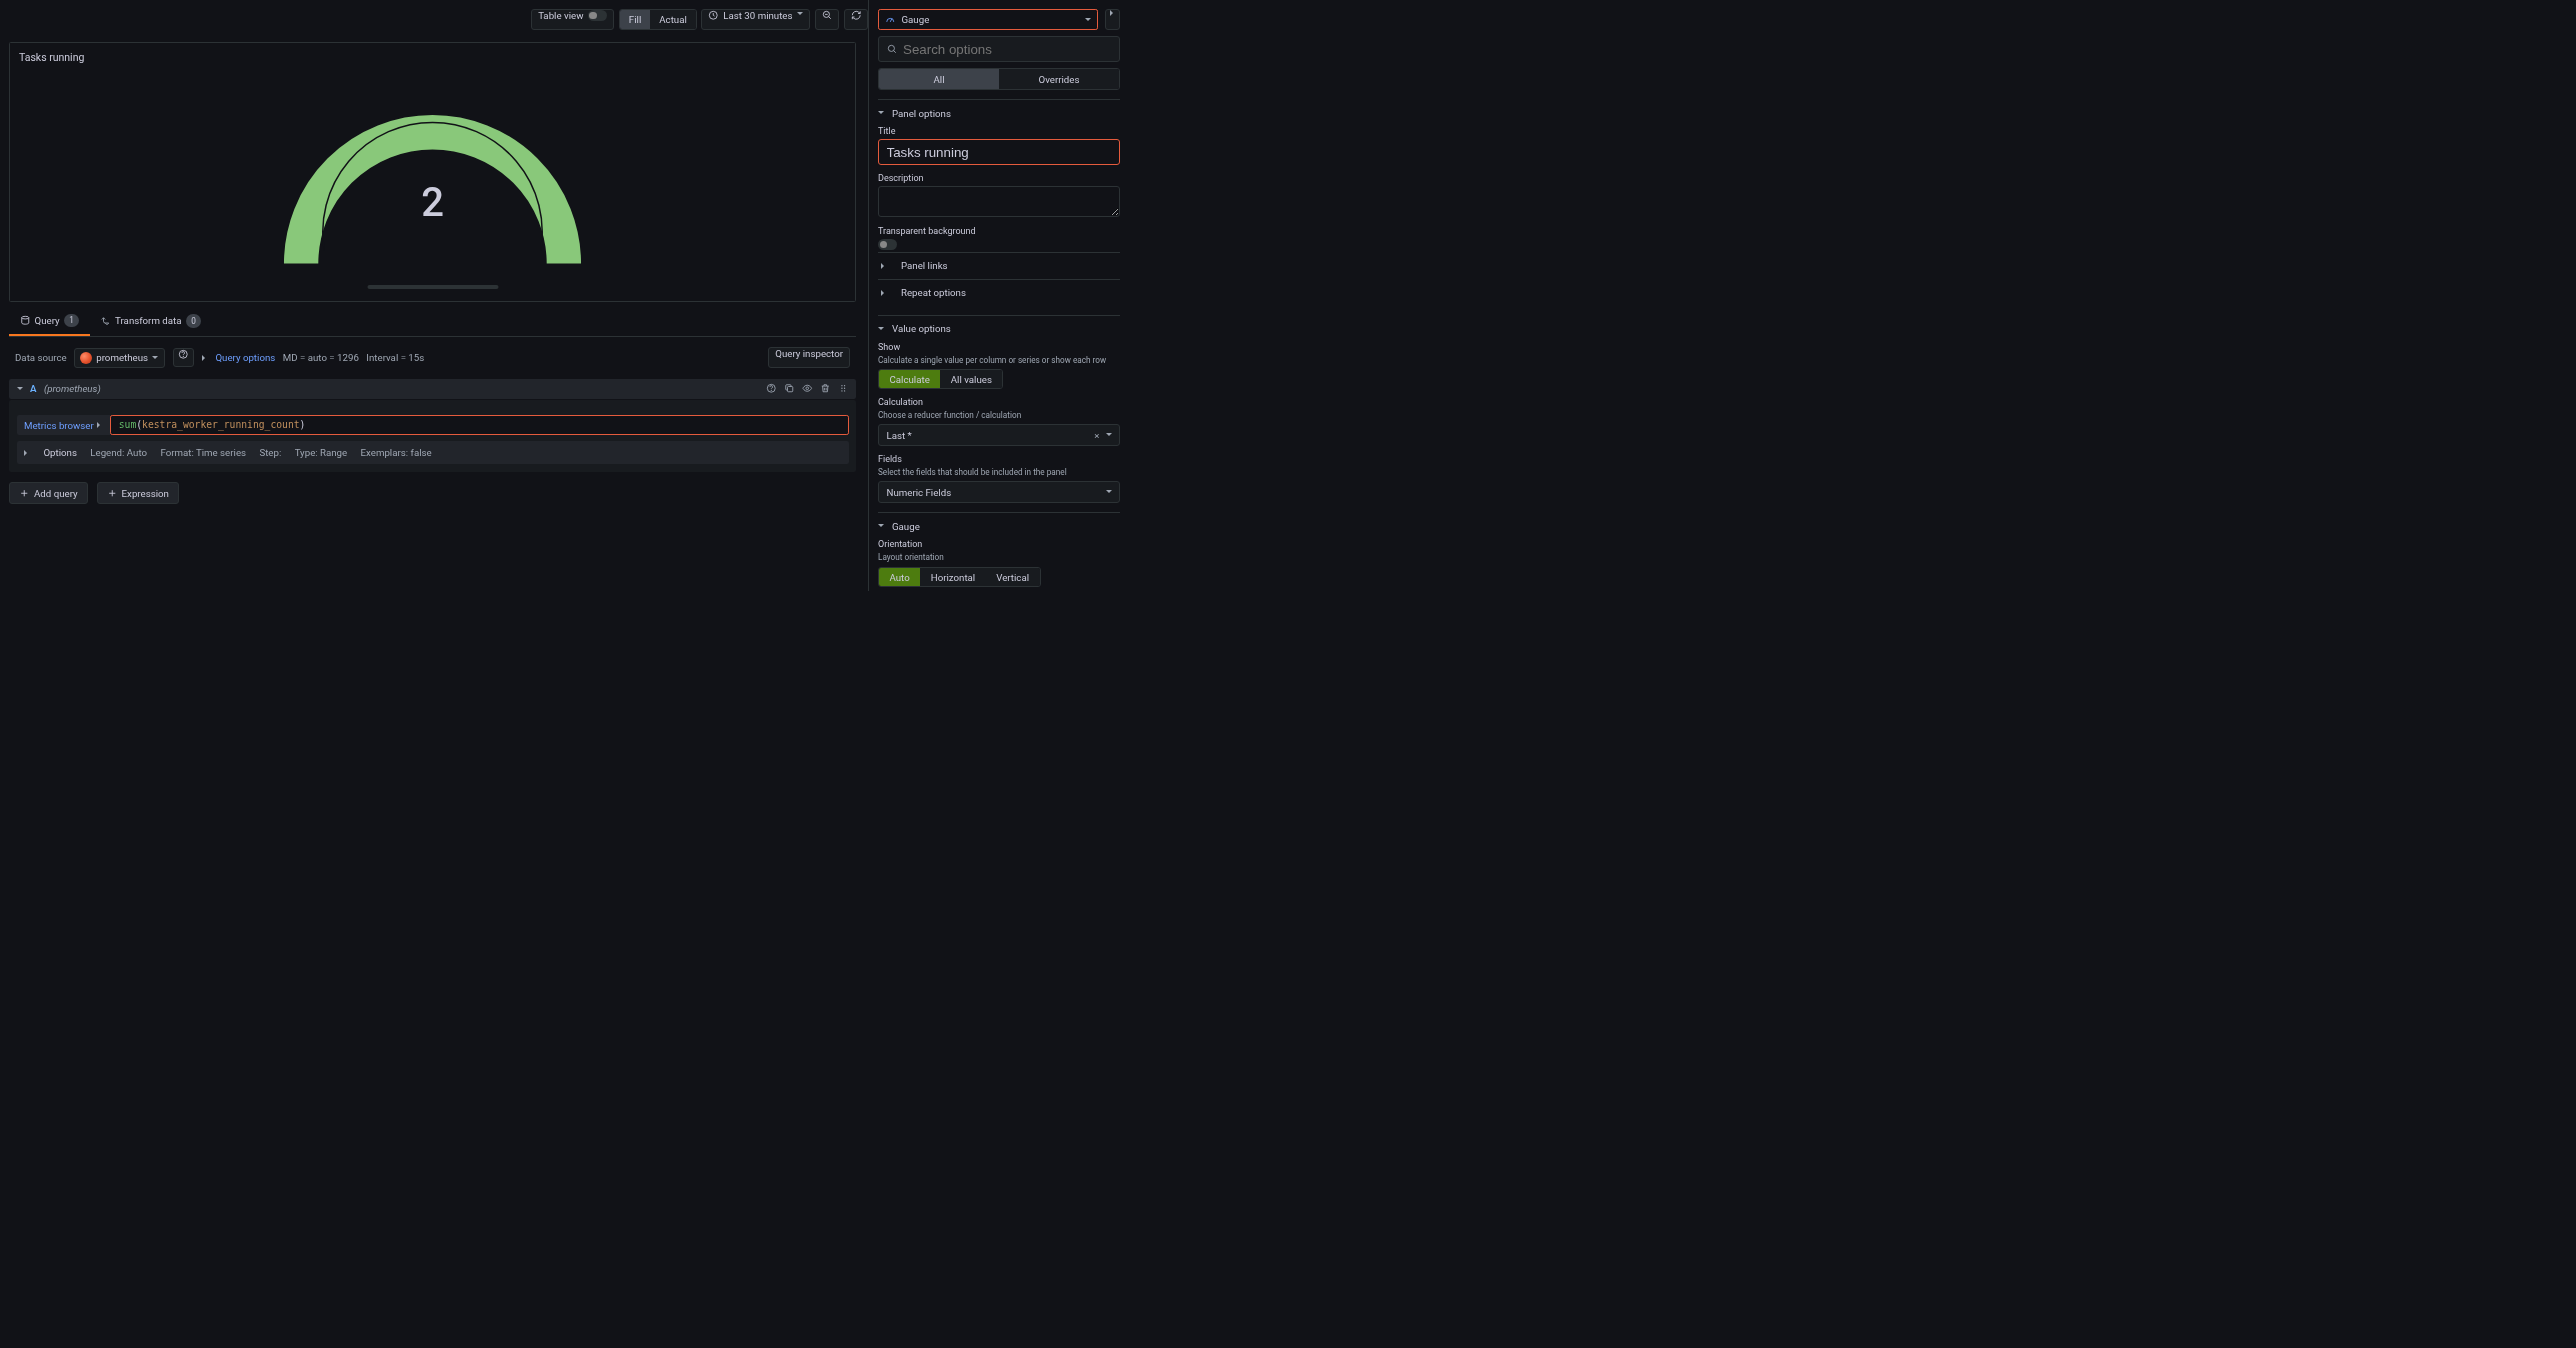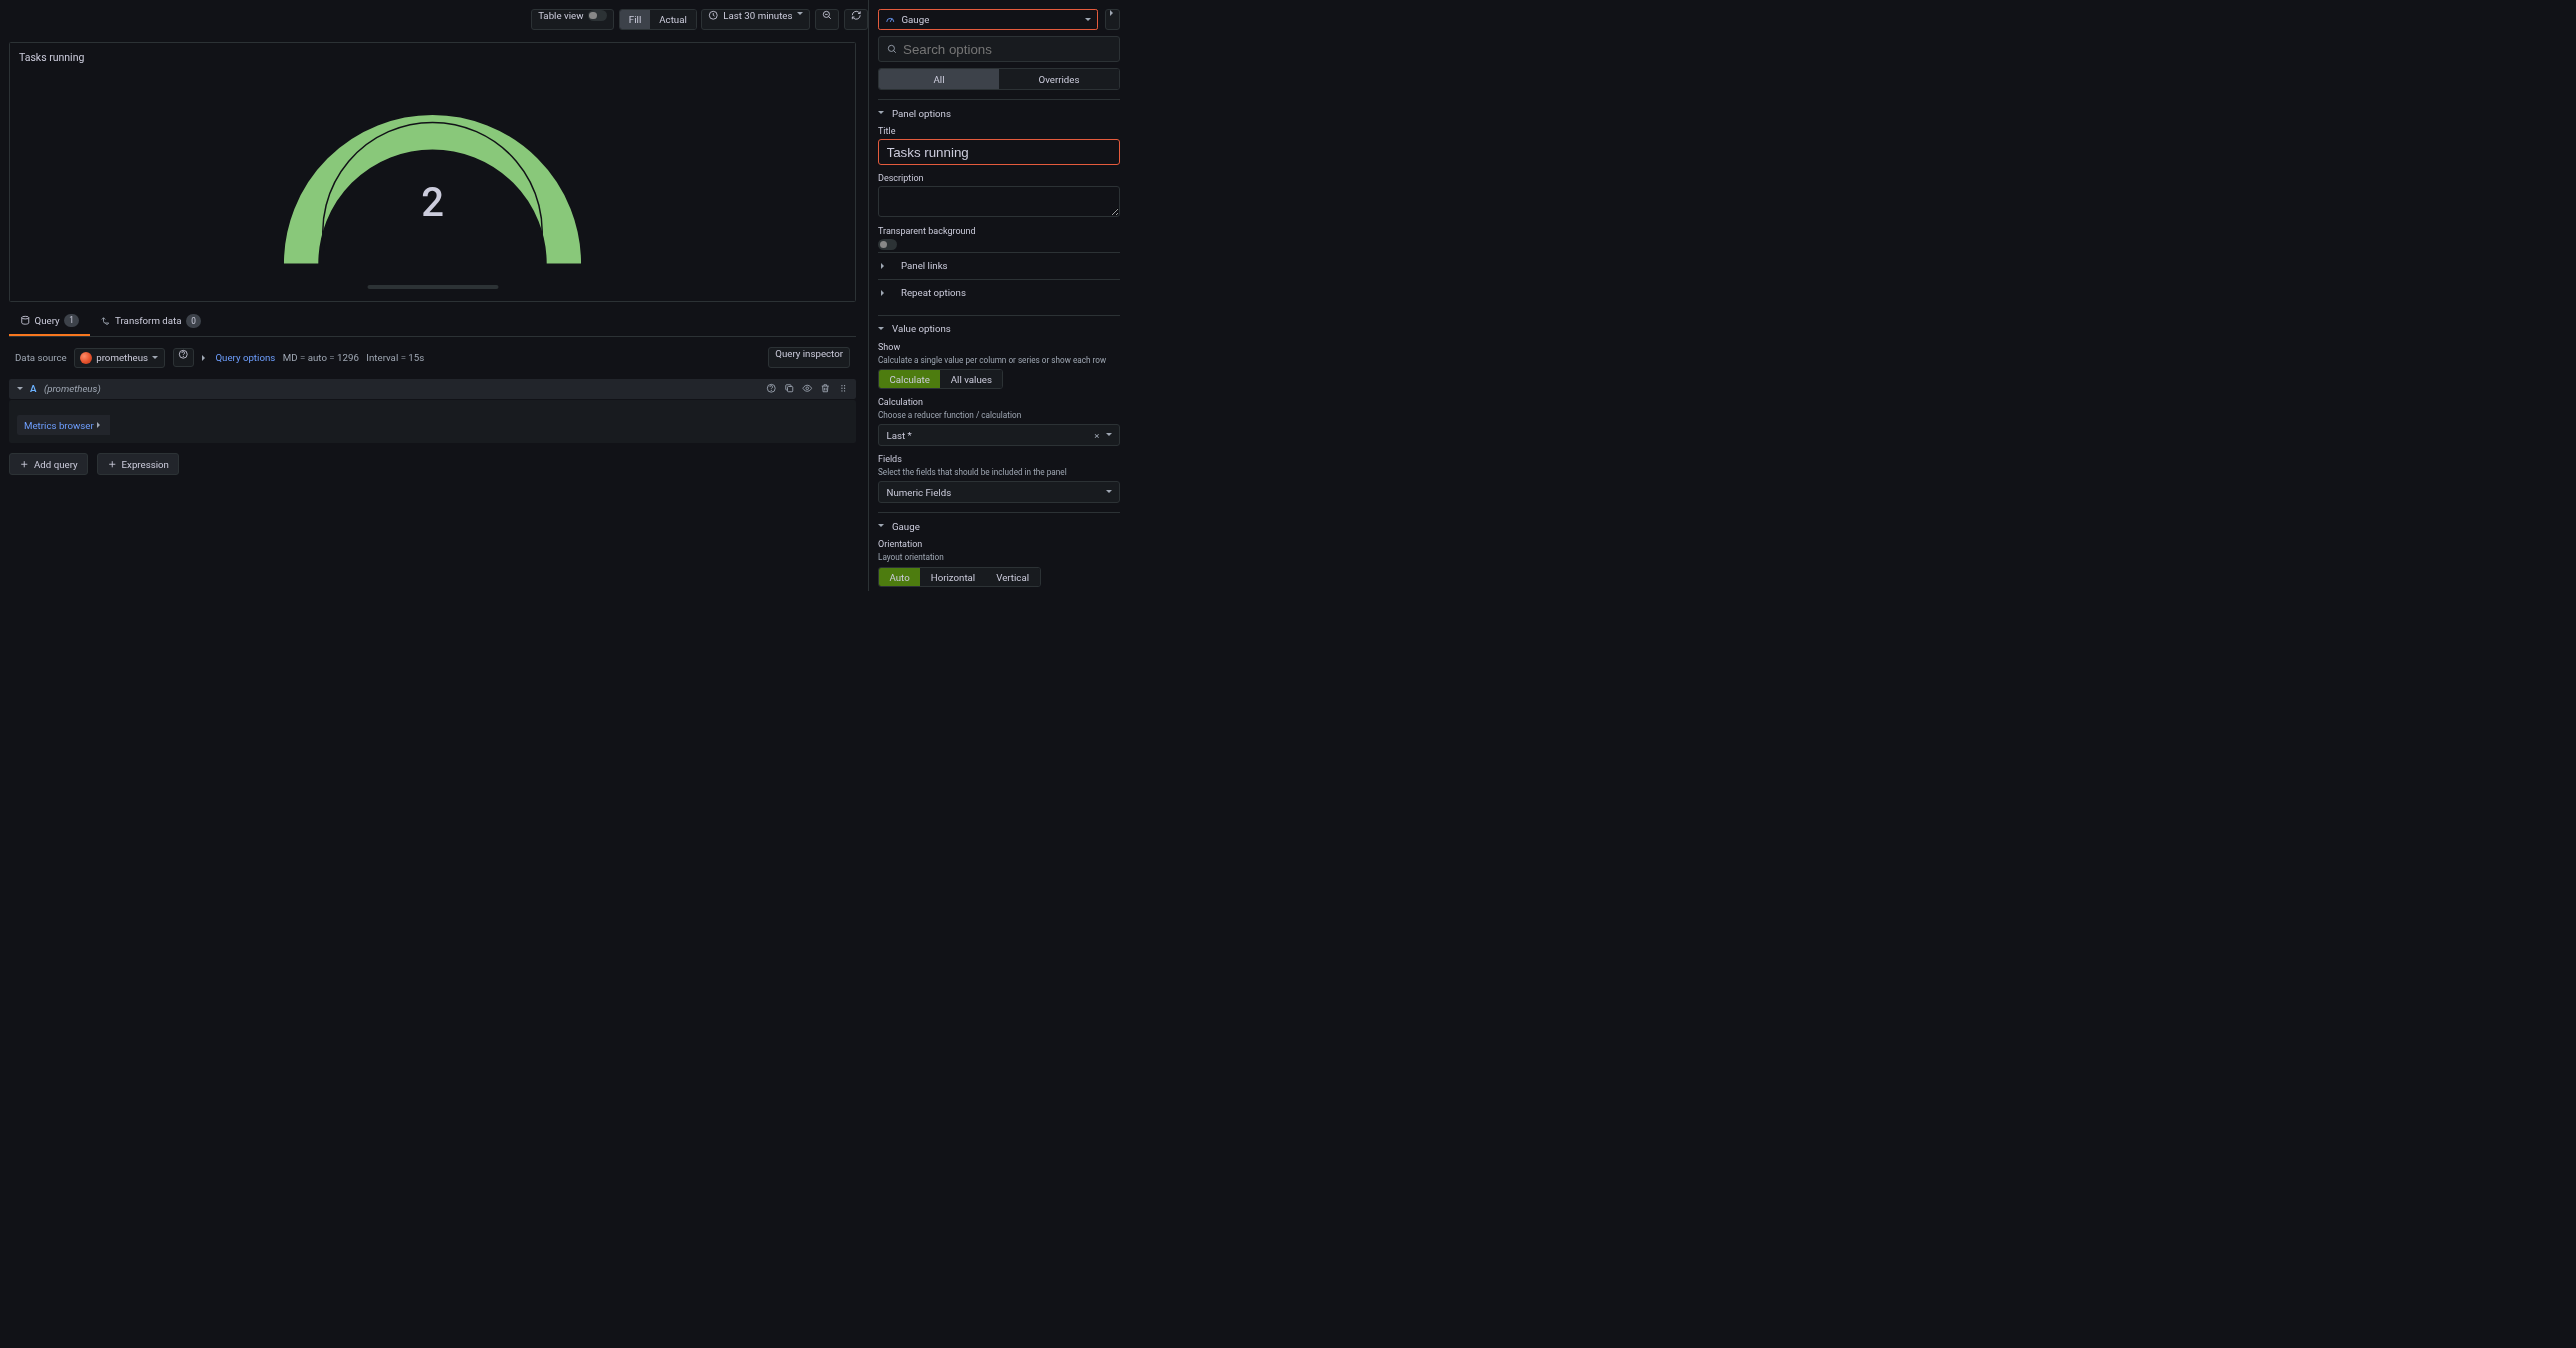--- a/index.html
+++ b/index.html
@@ -493,20 +493,32 @@
         </svg>
     </div>
   </div>
 
   <div class="query-body">
     <div class="code-row">
       <div class="metrics-browser">
         <span>Metrics browser</span>
         <span class="chev-right"></span>
       </div>
+      <div class="code-input">
+        <span class="code-fn">sum</span><span class="code-br">(</span><span class="code-metric">kestra_worker_running_count</span><span class="code-br">)</span>
+      </div>
+    </div>
+    <div class="options-row">
+      <span class="chev-right"></span>
+      <span style="color:#ccccdc">Options</span>
+      <span>Legend: Auto</span>
+      <span>Format: Time series</span>
+      <span>Step:</span>
+      <span>Type: Range</span>
+      <span>Exemplars: false</span>
     </div>
   </div>
 
   <div class="add-row">
     <div class="btn-sm">
       <svg class="icon" viewBox="0 0 24 24" stroke="#ccccdc" stroke-width="2">
           <line x1="12" y1="5" x2="12" y2="19"></line>
           <line x1="5" y1="12" x2="19" y2="12"></line>
         </svg>
       <span>Add query</span>

